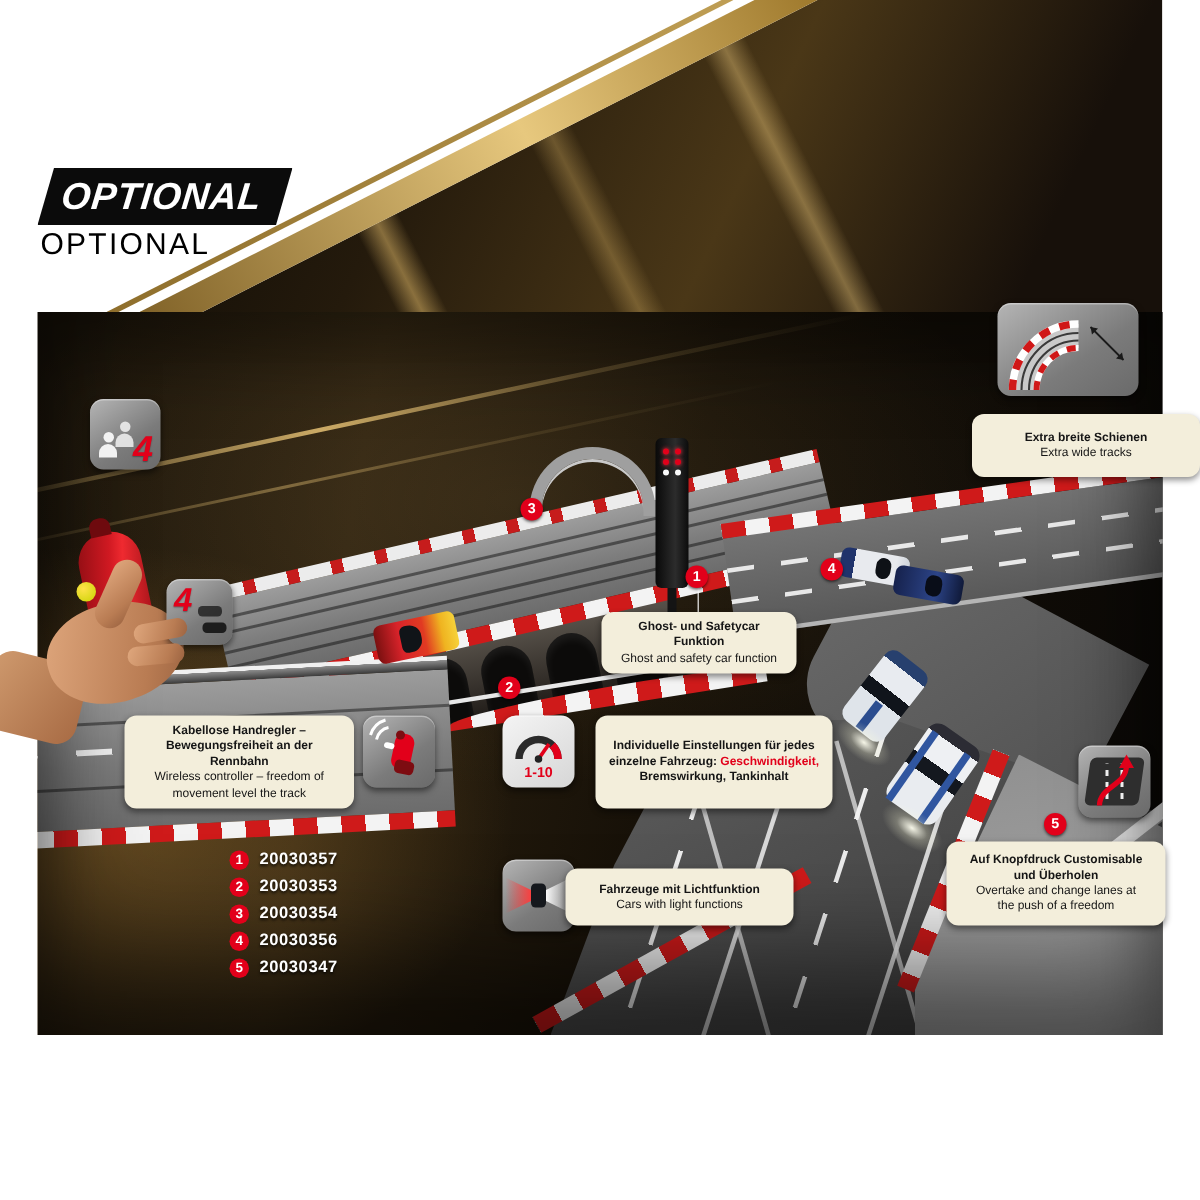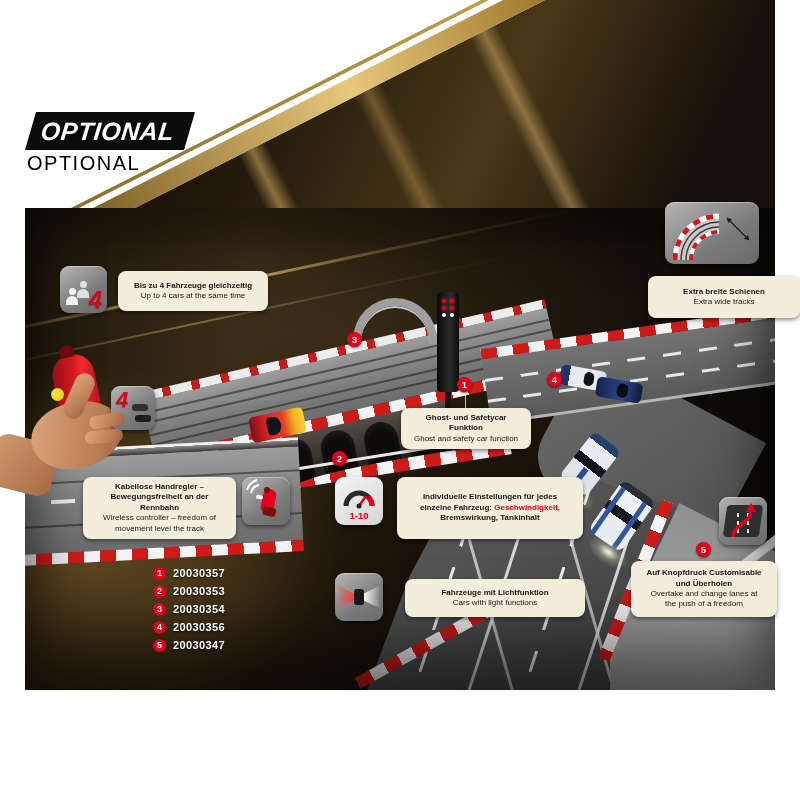--- a/index.html
+++ b/index.html
@@ -291,49 +291,45 @@
     <div class="tile" style="left:694px;top:497px;width:48px;height:48px;">
       <span class="abs" style="left:6px;top:8px;right:6px;bottom:8px;background:#2e2e2e;border-radius:4px;transform:skewX(-8deg);"></span>
       <span class="abs" style="left:18px;top:12px;bottom:12px;width:2px;background:repeating-linear-gradient(0deg,#eee 0 4px,transparent 4px 8px);"></span>
       <span class="abs" style="left:28px;top:12px;bottom:12px;width:2px;background:repeating-linear-gradient(0deg,#eee 0 4px,transparent 4px 8px);"></span>
       <svg class="abs" style="left:0;top:0;" width="48" height="48" viewBox="0 0 48 48">
         <path d="M14 40 C14 27, 32 27, 32 13" stroke="#e2001a" stroke-width="3.5" fill="none"></path>
         <polygon points="32,6 27,15 37,15" fill="#e2001a"></polygon>
       </svg>
     </div>
 
-    <div class="box" style="left:93px;top:271px;width:150px;min-height:40px;">
-      <div class="de">Bis zu 4 Fahrzeuge gleichzeitig</div>
-      <div class="en">Up to 4 cars at the same time</div>
-    </div>
 
     <div class="box" style="left:623px;top:276px;width:152px;min-height:42px;text-align:right;">
       <div class="de">Extra breite Schienen</div>
       <div class="en">Extra wide tracks</div>
     </div>
 
     <div class="box" style="left:376px;top:408px;width:130px;min-height:38px;">
       <div class="de">Ghost- und Safetycar Funktion</div>
       <div class="en">Ghost and safety car function</div>
     </div>
 
     <div class="box" style="left:58px;top:477px;width:153px;min-height:56px;">
       <div class="de">Kabellose Handregler –</div>
       <div class="de">Bewegungsfreiheit an der Rennbahn</div>
       <div class="en">Wireless controller – freedom of</div>
       <div class="en">movement level the track</div>
     </div>
 
-    <div class="box" style="left:372px;top:477px;width:186px;min-height:62px;">
+    <div class="box" style="left:372px;top:477px;width:158px;min-height:62px;">
       <div class="de">Individuelle Einstellungen für jedes</div>
       <div class="de"><span>einzelne Fahrzeug: </span><span class="red">Geschwindigkeit,</span></div>
       <div class="de red">Bremswirkung, Tankinhalt</div>
     </div>
 
-    <div class="box" style="left:380px;top:579px;width:180px;min-height:38px;">
+    <div class="box" style="left:352px;top:579px;width:152px;min-height:38px;">
       <div class="de">Fahrzeuge mit Lichtfunktion</div>
       <div class="en">Cars with light functions</div>
     </div>
 
     <div class="box" style="left:606px;top:561px;width:146px;min-height:56px;">
       <div class="de">Auf Knopfdruck Customisable</div>
       <div class="de">und Überholen</div>
       <div class="en">Overtake and change lanes at</div>
       <div class="en">the push of a freedom</div>
     </div>

